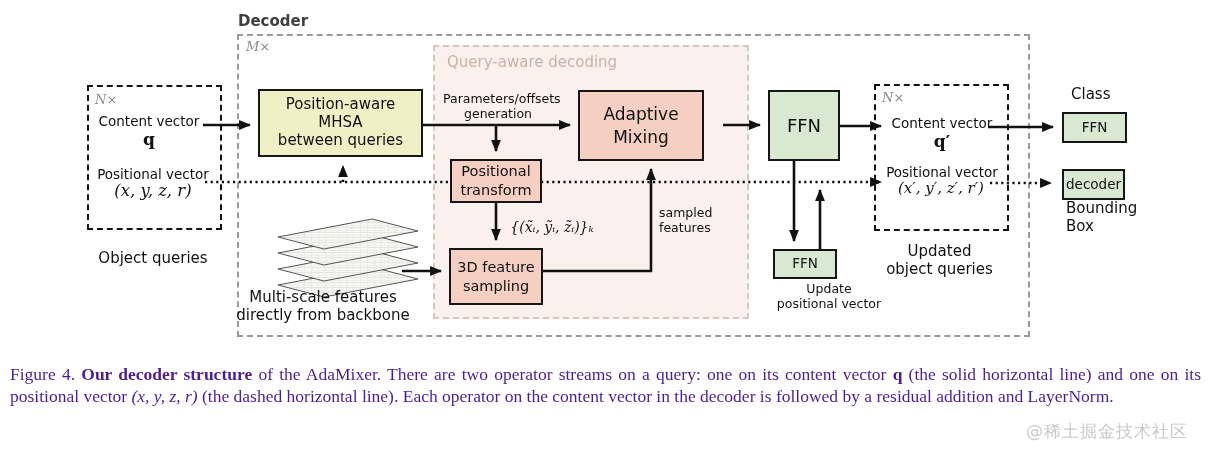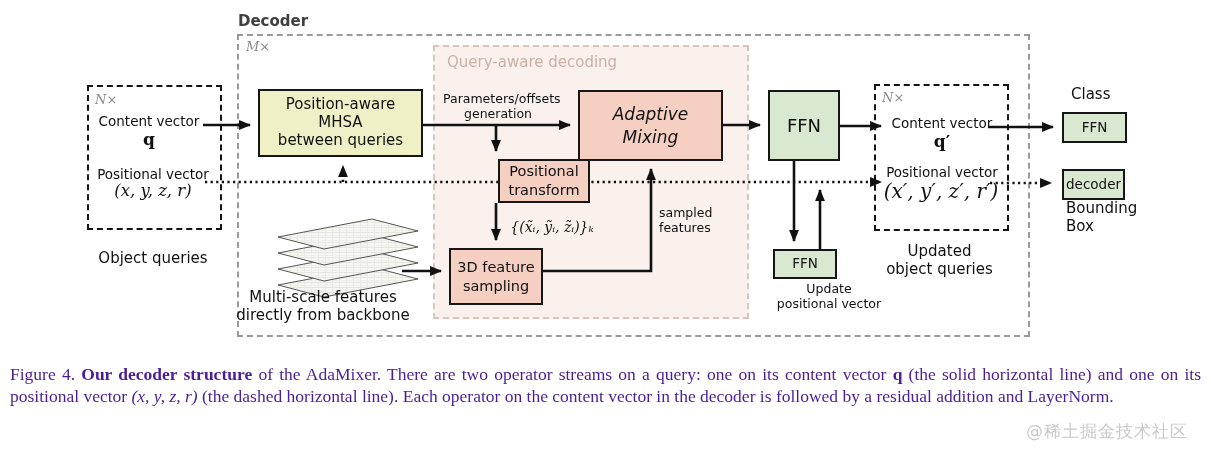--- a/index.html
+++ b/index.html
@@ -105,42 +105,42 @@
     </g>
   </svg>
 
   <div class="abs node yellow pre lbl15" style="left:258px;top:89px;width:165px;height:68px;">Position-aware
 MHSA
 between queries</div>
 
   <div class="abs ctr pre lbl12" style="left:443px;top:92px;width:110px;z-index:3;">Parameters/offsets
 generation</div>
 
-  <div class="abs node pink pre" style="left:578px;top:90px;width:145px;height:71px;font-size:17px;font-style:italic;">Adaptive
+  <div class="abs node pink pre" style="left:578px;top:90px;width:126px;height:71px;font-size:17px;">Adaptive
 Mixing</div>
 
-  <div class="abs node pink pre" style="left:450px;top:159px;width:92px;height:44px;font-size:14.5px;margin-left:48px;">Positional
+  <div class="abs node pink pre" style="left:450px;top:159px;width:92px;height:44px;font-size:14.5px;">Positional
 transform</div>
 
   <div class="abs ctr mathit" style="left:498px;top:219px;width:108px;font-size:14px;z-index:3;">{(x̃ᵢ, ỹᵢ, z̃ᵢ)}ₖ</div>
 
   <div class="abs node pink pre" style="left:449px;top:248px;width:94px;height:57px;font-size:14.5px;">3D feature
 sampling</div>
 
   <div class="abs pre lbl12" style="left:659px;top:206px;z-index:3;">sampled
 features</div>
 
   <div class="abs node green" style="left:768px;top:90px;width:72px;height:71px;font-size:18px;">FFN</div>
 
   <div class="abs qbox" style="left:874px;top:84px;width:131px;height:143px;z-index:1;">
     <div class="abs muted mathit" style="left:6px;top:4px;">N×</div>
     <div class="abs ctr" style="left:6px;top:29px;width:120px;font-size:13.5px;">Content vector</div>
     <div class="abs ctr mathbf" style="left:6px;top:45px;width:120px;font-size:17px;">q′</div>
     <div class="abs ctr" style="left:6px;top:78px;width:120px;font-size:13.5px;">Positional vector</div>
-    <div class="abs ctr mathit" style="left:2px;top:93px;width:126px;font-size:20px;">(x′, y′, z′, r′)</div>
+    <div class="abs ctr mathit" style="left:2px;top:93px;width:126px;font-size:15px;">(x′, y′, z′, r′)</div>
   </div>
   <div class="abs ctr pre lbl15" style="left:874px;top:243px;width:131px;">Updated
 object queries</div>
 
   <div class="abs node green" style="left:773px;top:249px;width:64px;height:30px;font-size:13.5px;">FFN</div>
   <div class="abs ctr pre lbl12" style="left:750px;top:282px;width:110px;z-index:3;padding-left:24px;">Update
 positional vector</div>
 
   <div class="abs lbl15" style="left:1071px;top:86px;">Class</div>
   <div class="abs node green" style="left:1062px;top:112px;width:65px;height:31px;font-size:13.5px;">FFN</div>

